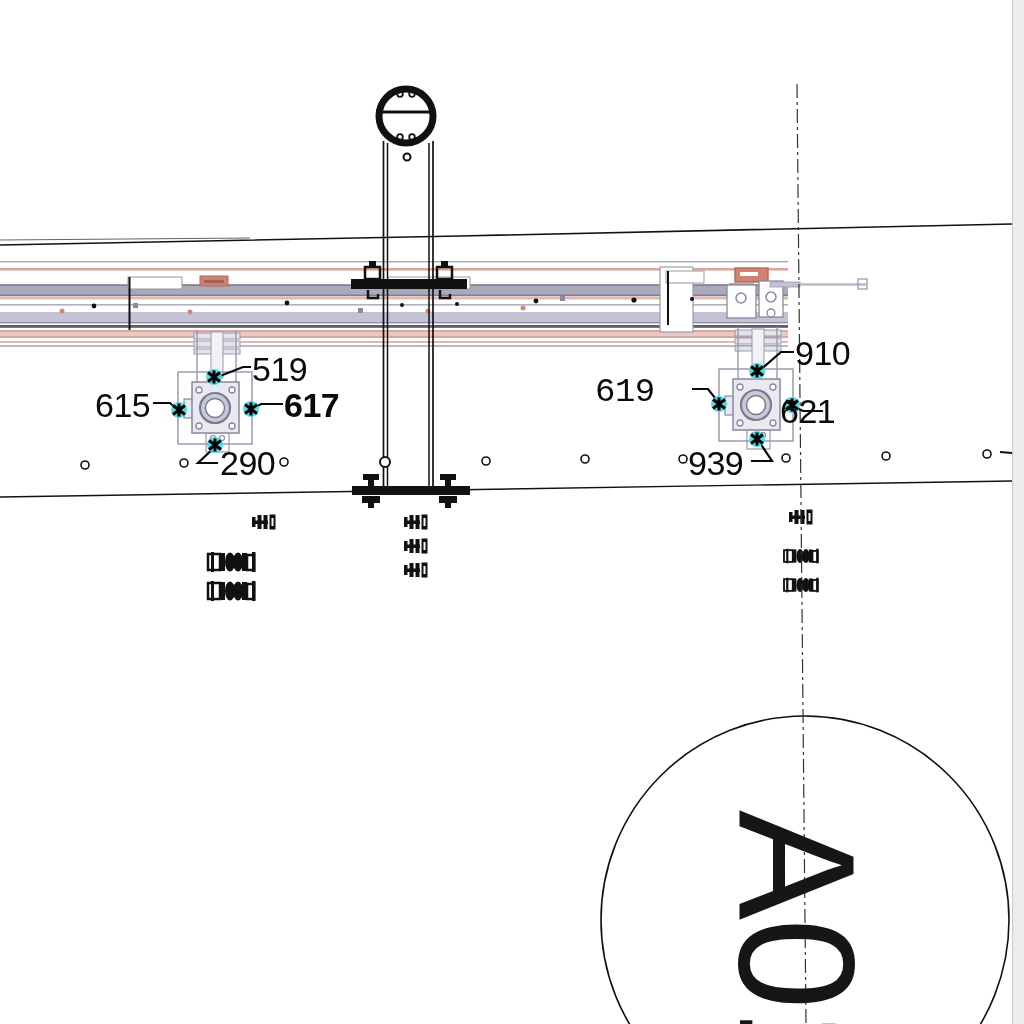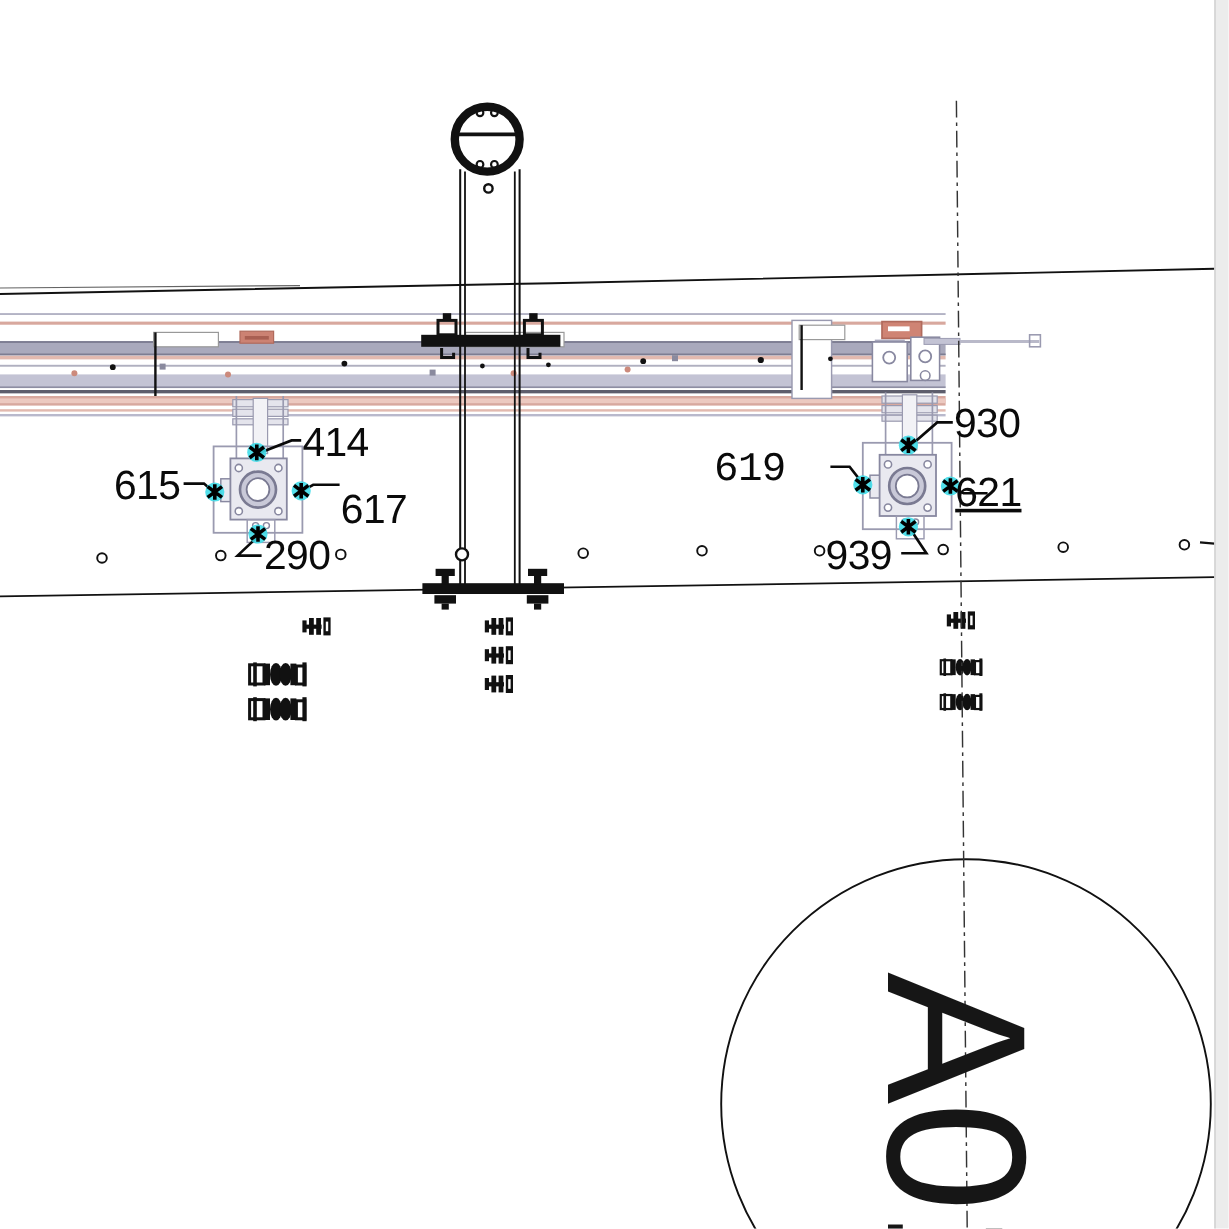--- a/index.html
+++ b/index.html
@@ -265,25 +265,25 @@
       <path d="M-6,-4.5 L6,4.5 M-6,4.5 L6,-4.5 M0,-6.5 L0,6.5" stroke="#000" stroke-width="3" fill="none"></path>
     </g>
     <g transform="translate(757,439)">
       <circle r="8" fill="#3fdbe8" opacity="0.9"></circle>
       <path d="M-6,-4.5 L6,4.5 M-6,4.5 L6,-4.5 M0,-6.5 L0,6.5" stroke="#000" stroke-width="3" fill="none"></path>
     </g>
   </g>
 </svg>
 
 <div class="callout" style="left:95px;top:388px;text-align:center;">615</div>
-<div class="callout" style="left:252px;top:352px;">414</div>
-<div class="callout" style="left:284px;top:408px;">617</div>
+<div class="callout" style="left:252px;top:352px;">519</div>
+<div class="callout" style="left:284px;top:388px;font-weight:bold;">617</div>
 <div class="callout" style="left:220px;top:446px;">290</div>
 <div class="callout" style="left:595px;top:375px;font-family:Liberation Mono, monospace;">619</div>
-<div class="callout" style="left:795px;top:336px;">930</div>
-<div class="callout" style="left:796px;top:394px;text-decoration:underline;">621</div>
+<div class="callout" style="left:795px;top:336px;">910</div>
+<div class="callout" style="left:780px;top:394px;">621</div>
 <div class="callout" style="left:688px;top:446px;">939</div>
 
 <div id="balloon-text">A01</div>
 
 <div id="scrollbar"></div>
 
 </div>
 
 </body></html>

